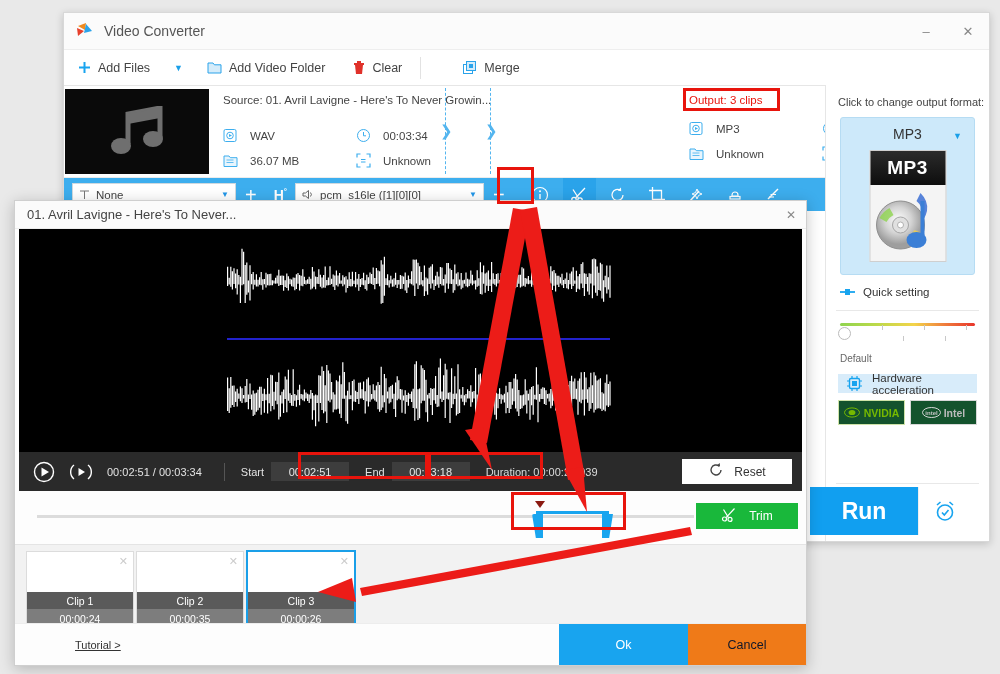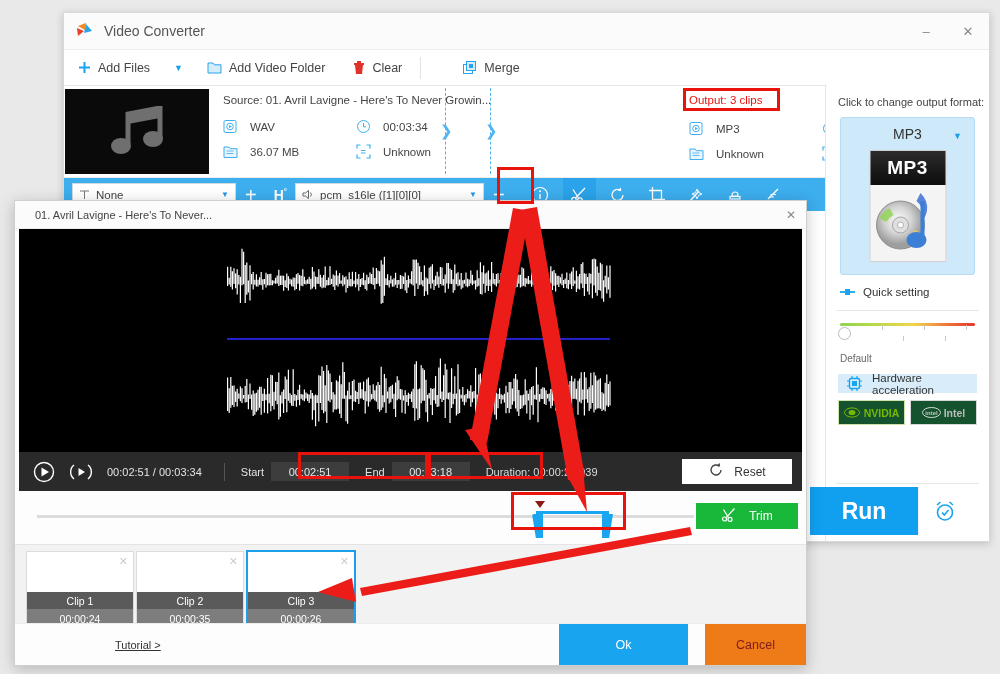--- a/index.html
+++ b/index.html
@@ -28,21 +28,21 @@
   .tb-item{display:flex;align-items:center;height:35px;padding:0 14px;color:#444;font-size:12.5px;}
   .tb-sep{width:1px;height:22px;background:#e2e2e2;margin:0 4px;}
   .tb-ico{margin-right:7px;display:flex;align-items:center;}
   #caret-addfiles{color:#1a9fe8;font-size:9px;padding:0 10px;}
 
   
   #file-row{height:91px;display:flex;position:relative;border-bottom:1px solid #ececec;}
   #thumb{width:144px;height:85px;background:#0a0a0a;margin:3px 0 0 1px;
     display:flex;align-items:center;justify-content:center;}
   #src-block{flex:1;padding:8px 0 0 14px;position:relative;}
-  #src-title{font-size:11.5px;color:#444;margin-bottom:8px;}
+  #src-title{font-size:11.5px;color:#444;margin-bottom:17px;}
   .meta-grid{display:flex;}
   .meta-col{width:133px;}
   .meta-item{display:flex;align-items:center;height:25px;font-size:11.5px;color:#444;}
   .meta-item .mi{width:20px;margin-right:7px;display:flex;align-items:center;}
   .vdiv{position:absolute;top:2px;width:0;border-left:1px dashed #53b5ef;height:86px;}
   .chev{position:absolute;top:36px;color:#53b5ef;font-size:15px;font-weight:300;}
   #out-block{width:300px;padding:8px 0 0 16px;position:relative;}
   #out-label{color:#e8140c;font-size:11.5px;}
   #out-hl{position:absolute;left:10px;top:2px;width:97px;height:23px;
     border:3px solid #e8140c;box-sizing:border-box;}
@@ -102,21 +102,21 @@
     display:flex;align-items:center;justify-content:center;z-index:4;}
   #alarm-btn{position:absolute;left:918px;top:487px;width:52px;height:48px;background:#fff;
     display:flex;align-items:center;justify-content:center;z-index:4;
     border-left:1px solid #efefef;}
 
   
   #trim-dlg{position:absolute;left:14px;top:200px;width:791px;height:464px;
     background:#fdfdfd;border:1px solid #cfcfcf;box-shadow:0 3px 14px rgba(0,0,0,.22);z-index:5;}
   #dlg-head{height:27px;display:flex;align-items:center;border-bottom:1px solid #ededed;
     background:#fbfbfb;position:relative;}
-  #dlg-title{font-size:11px;color:#444;padding-left:20px;}
+  #dlg-title{font-size:13px;color:#444;padding-left:12px;}
   #dlg-close{position:absolute;right:10px;color:#888;font-size:12px;}
   #preview{margin:0 4px;height:223px;background:#000;position:relative;overflow:hidden;}
   #wave{position:absolute;left:0;top:0;width:100%;height:100%;}
   #ctrlbar{margin:0 4px;height:39px;background:#2a2a2a;display:flex;align-items:center;
     position:relative;}
   .cbtn{margin-left:14px;display:flex;align-items:center;}
   #time-read{color:#e3e3e3;font-size:11px;margin-left:14px;font-family:"Liberation Sans",sans-serif;}
   #ctrl-sep{width:1px;height:18px;background:#555;margin-left:22px;}
   .ts-label{color:#e3e3e3;font-size:11px;margin-left:16px;}
   .ts-box{width:78px;height:19px;background:#3d3d3d;margin-left:7px;color:#e8e8e8;font-size:11px;
@@ -142,26 +142,26 @@
   #clips-strip{height:90px;background:#f2f2f2;border-top:1px solid #e4e4e4;
     display:flex;align-items:center;padding-left:11px;gap:2px;position:relative;}
   .clip{width:106px;height:76px;background:#fff;border:1px solid #dcdcdc;position:relative;}
   .clip.sel{border:2px solid #1a9fe8;}
   .clip-x{position:absolute;right:5px;top:3px;color:#ccc;font-size:11px;}
   .clip-name{position:absolute;left:0;right:0;bottom:19px;height:17px;background:#5a5a5a;
     color:#fff;font-size:10.5px;display:flex;align-items:center;justify-content:center;}
   .clip-time{position:absolute;left:0;right:0;bottom:0;height:19px;background:#7d7d7d;
     color:#fff;font-size:10.5px;display:flex;align-items:center;justify-content:center;}
   #dlg-foot{position:absolute;left:0;right:0;bottom:0;height:41px;background:#fdfdfd;
-    border-top:1px solid #ededed;display:flex;align-items:center;padding-left:40px;}
+    border-top:1px solid #ededed;display:flex;align-items:center;}
   #tutorial{margin-left:60px;font-size:11px;color:#333;text-decoration:underline;}
   #ok-btn{position:absolute;right:118px;bottom:0;width:129px;height:41px;background:#18a4ef;
     color:#fff;font-size:12.5px;display:flex;align-items:center;justify-content:center;}
-  #cancel-btn{position:absolute;right:0;bottom:0;width:101px;height:41px;background:#ef7a18;
-    color:#7f1d1d;font-size:12.5px;display:flex;align-items:center;justify-content:center;}
+  #cancel-btn{position:absolute;right:0;bottom:0;width:118px;height:41px;background:#ef7a18;
+    color:#0f172a;font-size:12.5px;display:flex;align-items:center;justify-content:center;}
 
   
   #hl-start{position:absolute;left:298px;top:452px;width:130px;height:27px;border:3px solid #e8140c;
     box-sizing:border-box;z-index:9;}
   #hl-end{position:absolute;left:428px;top:452px;width:115px;height:27px;border:3px solid #e8140c;
     box-sizing:border-box;z-index:9;}
   #hl-range{position:absolute;left:511px;top:492px;width:115px;height:38px;border:3px solid #e8140c;
     box-sizing:border-box;z-index:9;}
   #arrows{position:absolute;left:0;top:0;width:1000px;height:674px;z-index:10;pointer-events:none;}
 </style>

